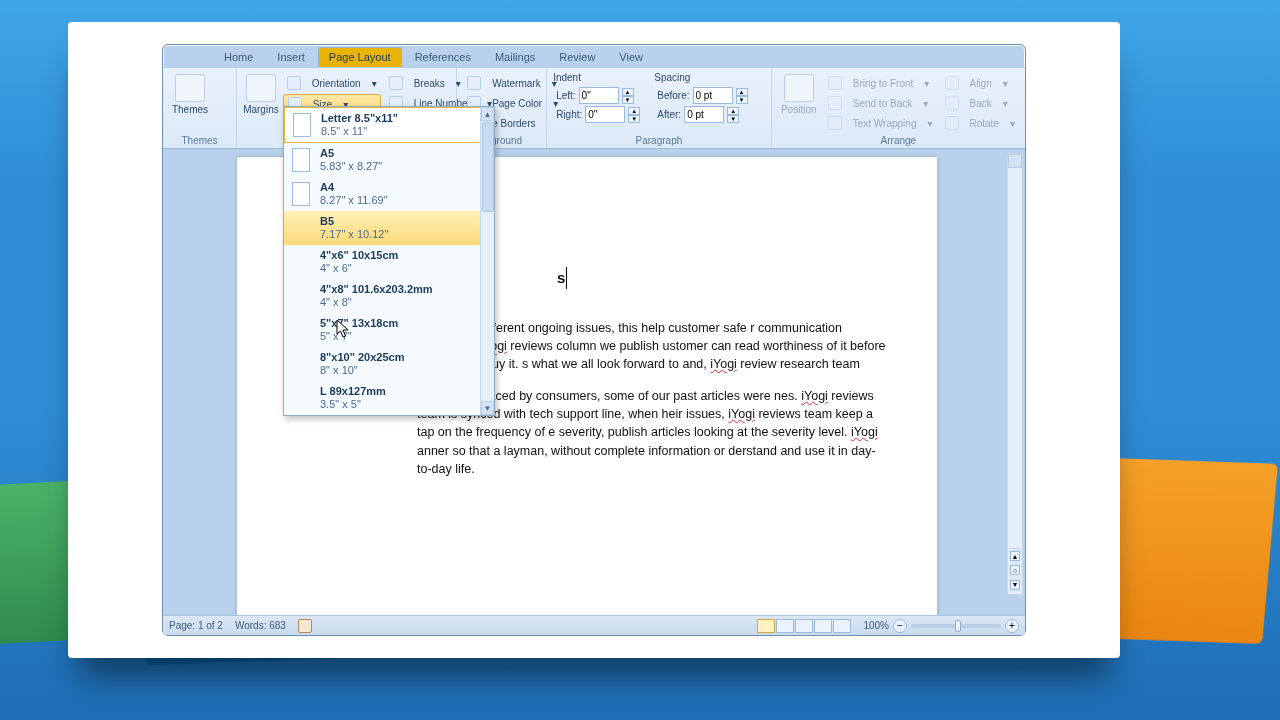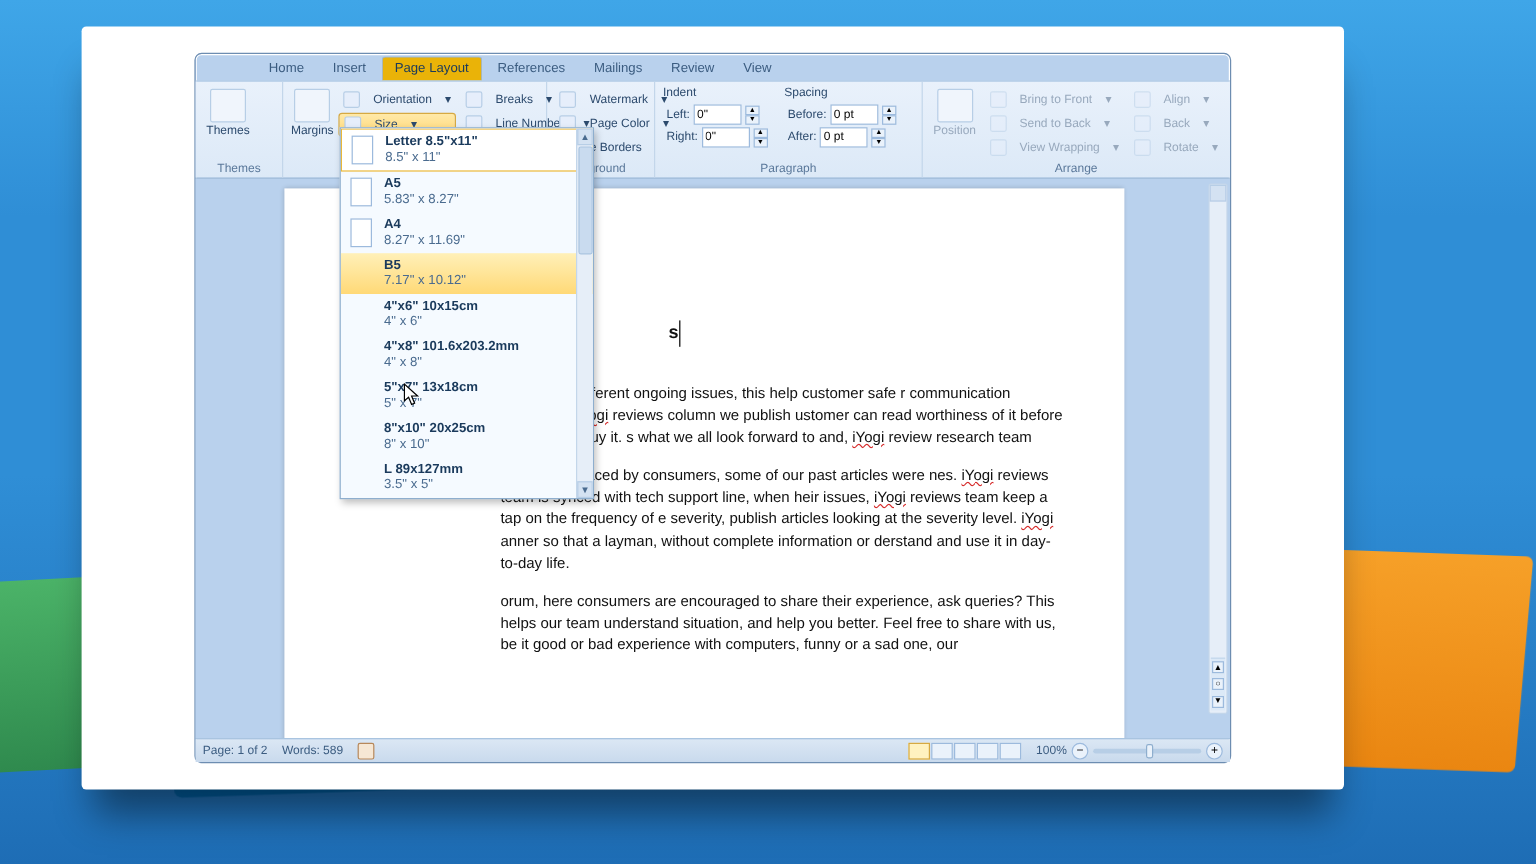--- a/index.html
+++ b/index.html
@@ -231,21 +231,21 @@
 
       <div class="group" style="flex:1;border-right:none">
         <div class="group-body">
           <div class="bigbtn disabled">
             <div class="ic"></div>
             <span>Position</span>
           </div>
           <div class="col" style="padding-top:4px">
             <div class="smallbtn disabled"><span class="sic"></span><span>Bring to Front</span> ▾</div>
             <div class="smallbtn disabled"><span class="sic"></span><span>Send to Back</span> ▾</div>
-            <div class="smallbtn disabled"><span class="sic"></span><span>View Wrapping</span> ▾</div>
+            <div class="smallbtn disabled"><span class="sic"></span><span>Text Wrapping</span> ▾</div>
           </div>
           <div class="col" style="padding-top:4px">
             <div class="smallbtn disabled"><span class="sic"></span><span>Align</span> ▾</div>
             <div class="smallbtn disabled"><span class="sic"></span><span>Back</span> ▾</div>
             <div class="smallbtn disabled"><span class="sic"></span><span>Rotate</span> ▾</div>
           </div>
         </div>
         <div class="group-label">Arrange</div>
       </div>
 
@@ -322,36 +322,35 @@
         </div>
       </div>
     </div>
 
     <div class="doc-wrap">
       <div class="page">
         <div class="page-content">
           <p style="font-size:15px;font-weight:bold;margin-left:140px;margin-bottom:30px"><span class="cursor-s">s</span></p>
           <p><span>rmation on different ongoing issues, this help customer safe </span><span>r communication devices. In </span><span class="sq">iYogi</span><span> reviews column we publish </span><span>ustomer can read worthiness of it before they plan to buy it. </span><span>s what we all look forward to and, </span><span class="sq">iYogi</span><span> review research team</span></p>
           <p><span>blish issues faced by consumers, some of our past articles were </span><span>nes. </span><span class="sq">iYogi</span><span> reviews team is synced with tech support line, when </span><span>heir issues, </span><span class="sq">iYogi</span><span> reviews team keep a tap on the frequency of </span><span>e severity, publish articles looking at the severity level. </span><span class="sq">iYogi</span> <span>anner so that a layman, without  complete information or </span><span>derstand and use it in day-to-day life.</span></p>
-          <p>orum, here consumers are encouraged to share their experience, ask queries? This helps our team understand situation, and help you better. Feel free to share with us, be it good or bad experience with computers, funny or a sad one, our</p>
         </div>
       </div>
       <div class="doc-scroll">
         <div class="arr"></div>
         <div class="navbox">
           <div>▲</div>
           <div>○</div>
           <div>▼</div>
         </div>
       </div>
     </div>
 
     <div class="statusbar">
       <span>Page: 1 of 2</span>
-      <span>Words: 589</span>
+      <span>Words: 683</span>
       <span class="sic" style="width:14px;height:14px;border:1px solid #b7885a;background:#f6e7d4;border-radius:2px"></span>
       <span class="spacer"></span>
       <div class="views">
         <div class="vbtn act"></div>
         <div class="vbtn"></div>
         <div class="vbtn"></div>
         <div class="vbtn"></div>
         <div class="vbtn"></div>
       </div>
       <div class="zoom">

